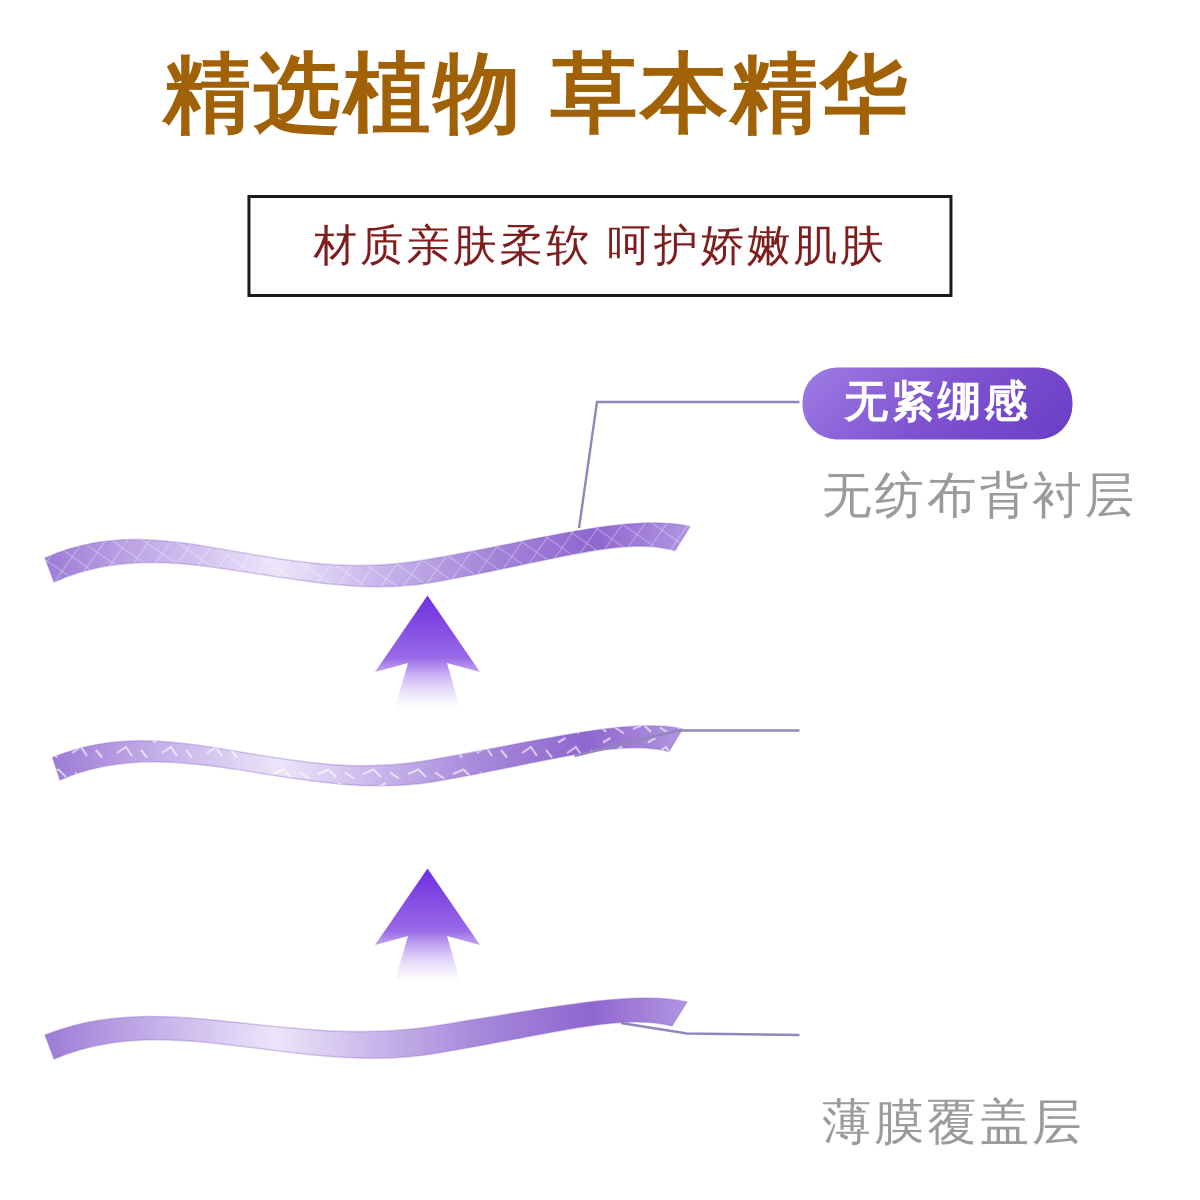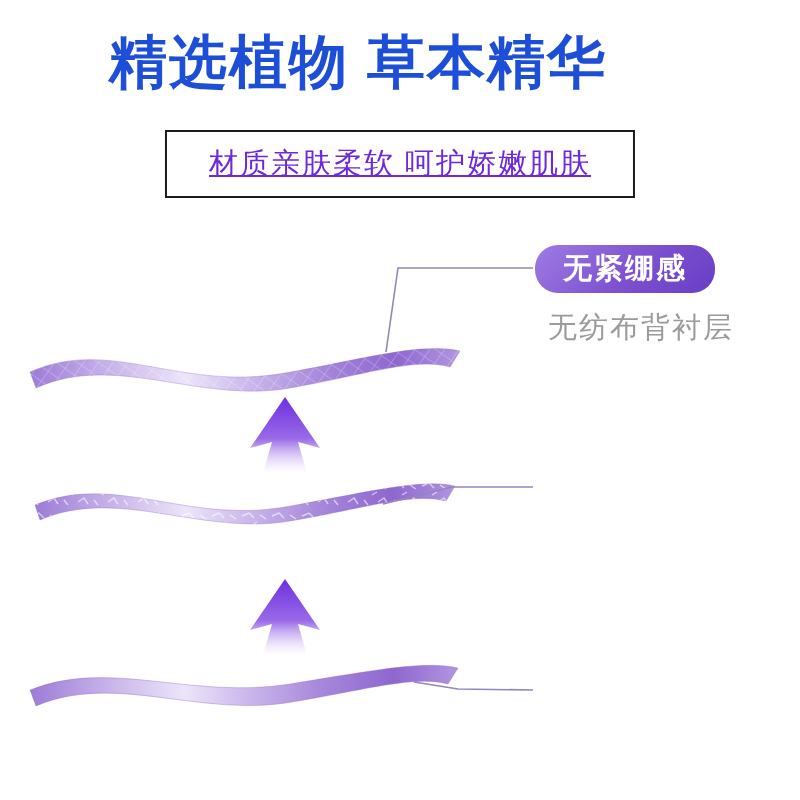--- a/index.html
+++ b/index.html
@@ -2,40 +2,40 @@
 <html><head>
 <meta charset="utf-8">
 <style>
   html,body{margin:0;padding:0;background:#ffffff;}
   .canvas{
     position:relative;width:800px;height:800px;background:#ffffff;
     font-family:"Liberation Sans","DejaVu Sans",sans-serif;overflow:hidden;
   }
   .title{
     position:absolute;top:24px;left:0;width:716px;margin:0;
-    text-align:center;font-size:58px;font-weight:900;color:#1d4ed8;
+    text-align:center;font-size:58px;font-weight:900;color:#a16207;
     letter-spacing:2px;
   }
   .subtitle-box{
     position:absolute;top:130px;left:50%;transform:translateX(-50%);
     border:2px solid #1a1a1a;padding:12px 42px;white-space:nowrap;
   }
   .subtitle-box span{
-    font-size:29px;color:#6d28d9;letter-spacing:2px;text-decoration:underline;
+    font-size:29px;color:#7f1d1d;letter-spacing:2px;
   }
   .illustration{position:absolute;top:0;left:0;}
   .callout-badge{
     position:absolute;left:535px;height:48px;line-height:46px;
     padding:0 28px;border-radius:23px;
     background:linear-gradient(135deg,#9e7ce4 0%,#7d50cf 55%,#6a3ec6 100%);
     color:#ffffff;font-size:29px;font-weight:bold;letter-spacing:2px;
     white-space:nowrap;
   }
   .callout-label{
-    position:absolute;left:548px;font-size:29px;color:#9b9b9b;
+    position:absolute;left:548px;font-size:33px;color:#9b9b9b;
     letter-spacing:2px;white-space:nowrap;
   }
   .b1{top:245px;} .l1{top:308px;}
   .b2{top:464px;} .l2{top:522px;}
   .b3{top:667px;} .l3{top:726px;}
 </style>
 </head>
 <body>
 
 <div class="canvas">
@@ -96,14 +96,15 @@
       <polyline points="386,352 398,268 533,268"></polyline>
       <polyline points="383,504 452,487 533,487"></polyline>
       <polyline points="414,682 458,689 533,690"></polyline>
     </g>
   </svg>
 
   <div class="callout-badge b1">无紧绷感</div>
   <div class="callout-label l1">无纺布背衬层</div>
 
 
+  <div class="callout-label l3">薄膜覆盖层</div>
 
 </div>
 
 </body></html>

